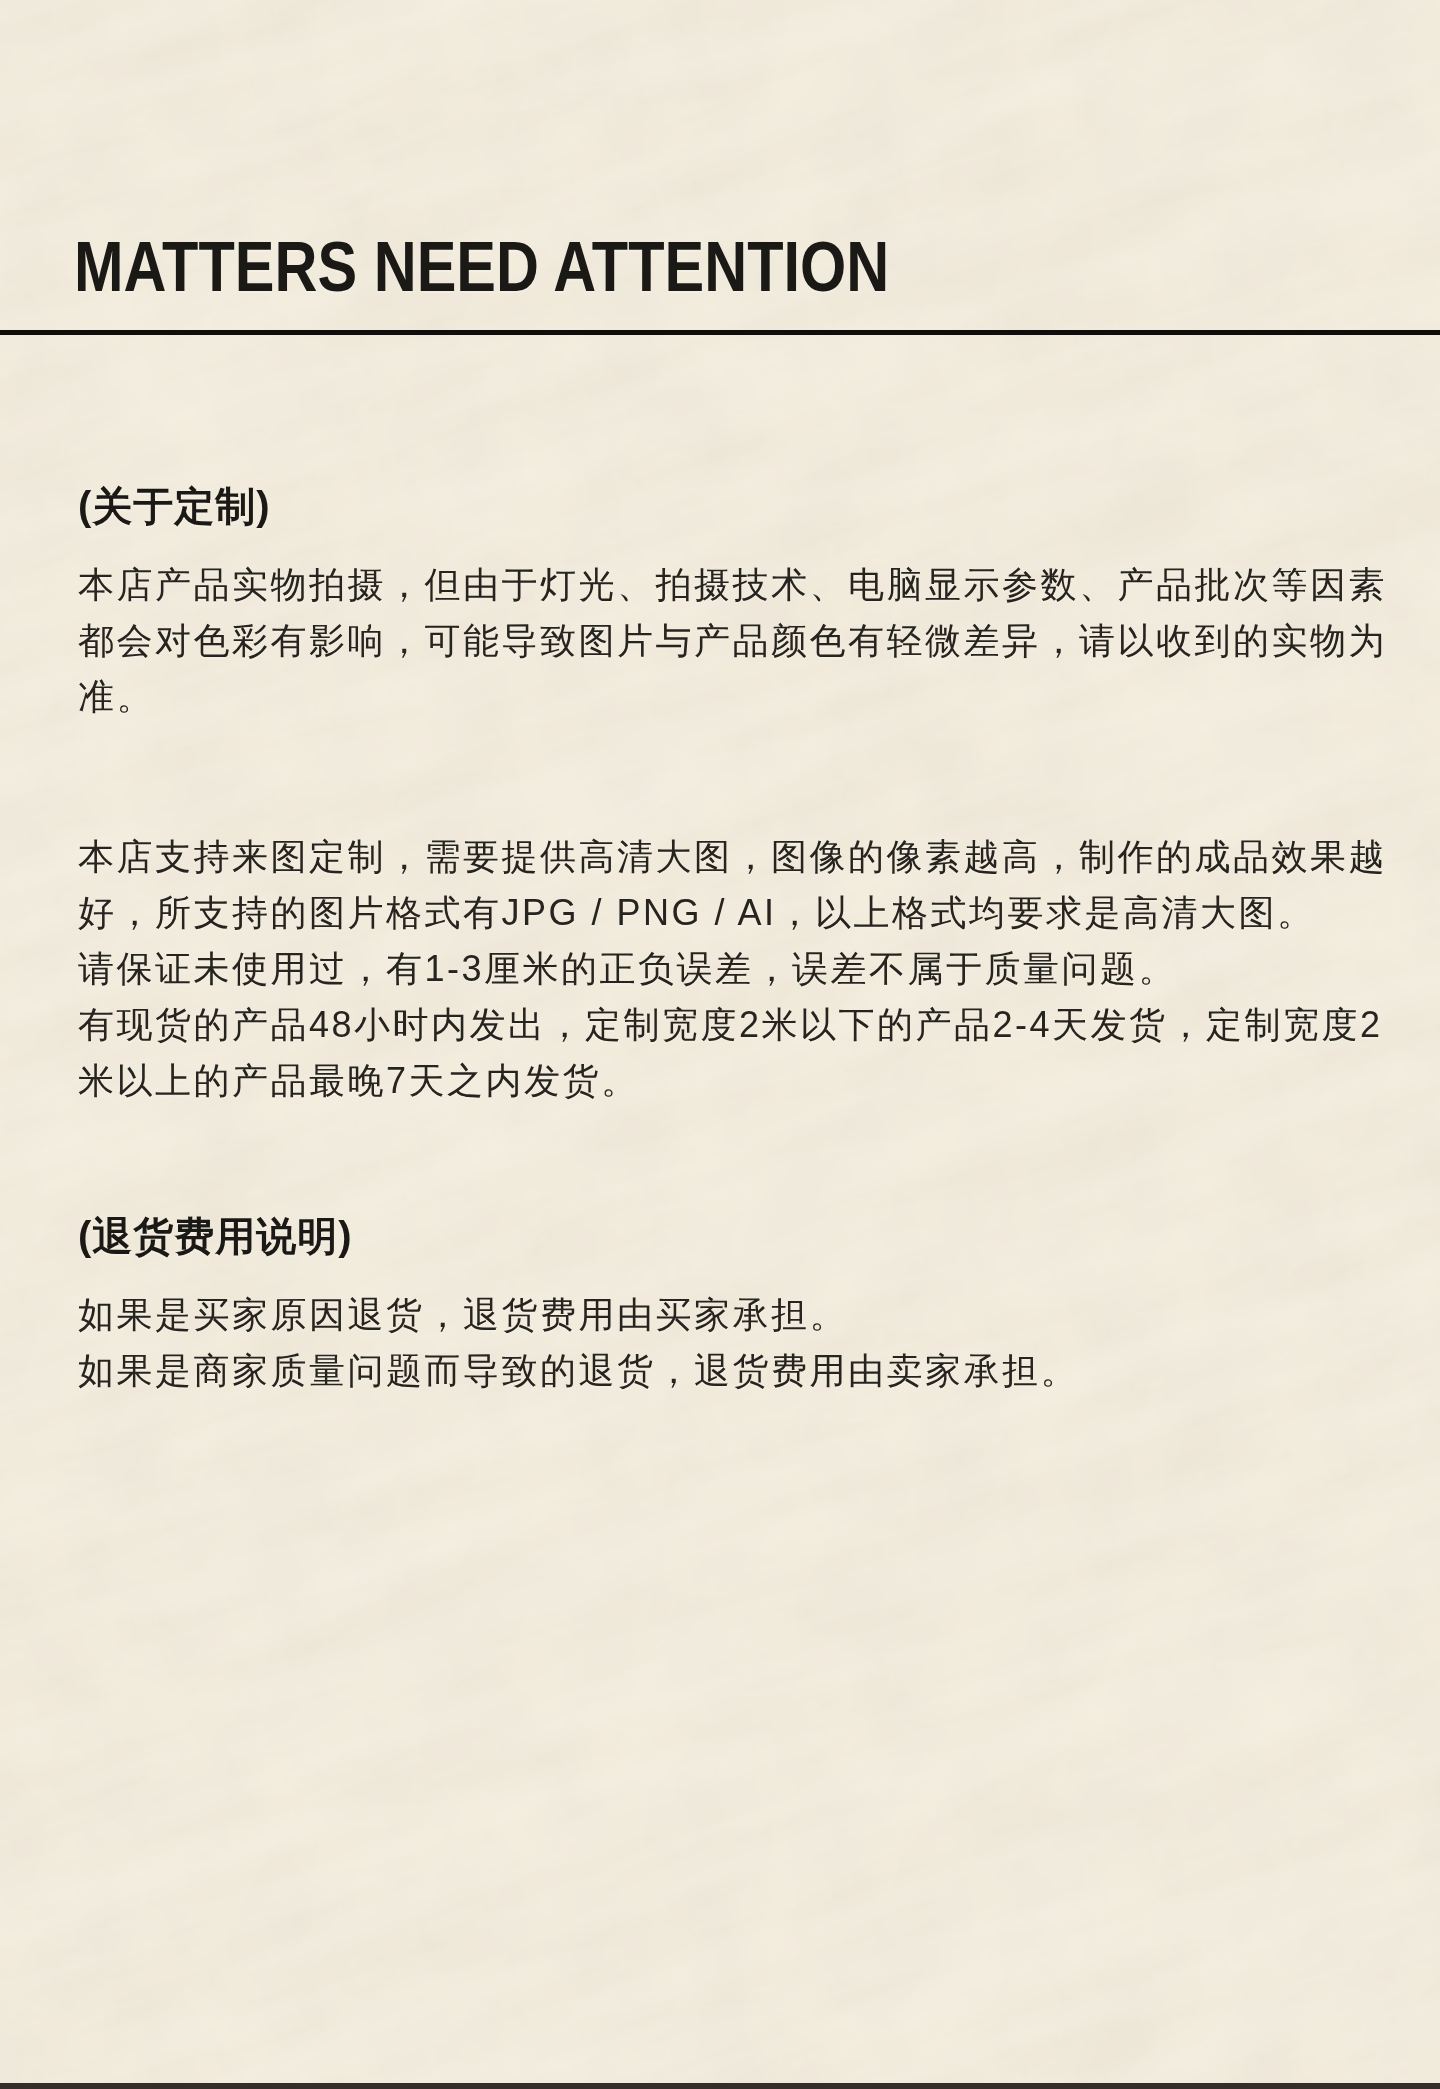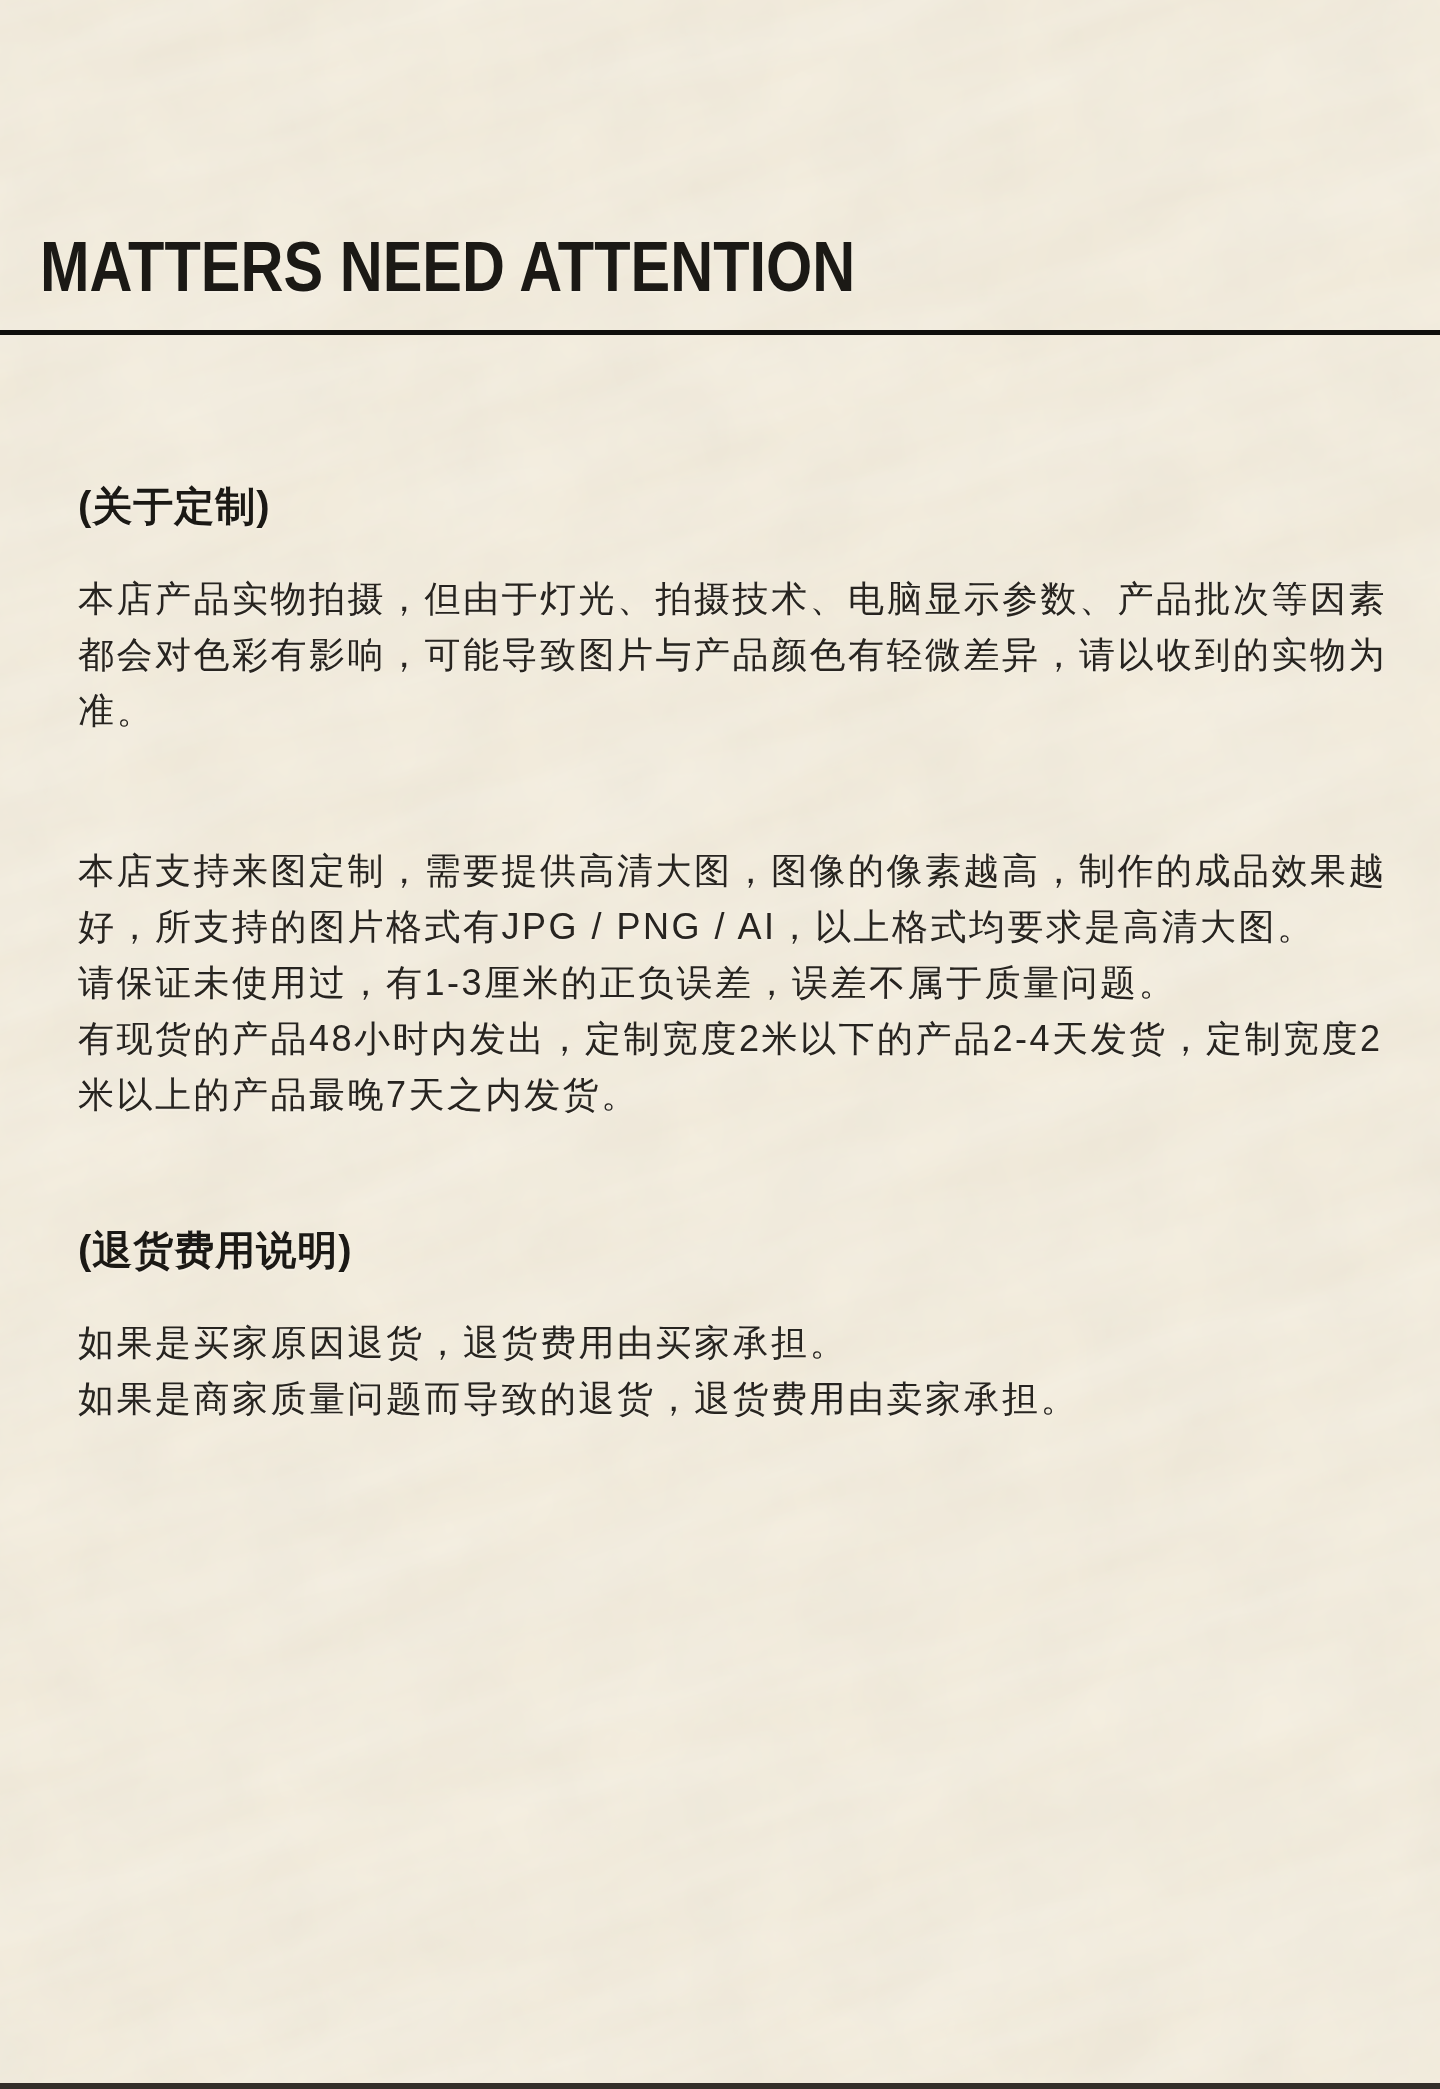--- a/index.html
+++ b/index.html
@@ -23,21 +23,21 @@
   .content {
     position: relative;
     z-index: 1;
     color: #272420;
   }
 
   .header-row {
     display: flex;
     justify-content: space-between;
     align-items: flex-end;
-    padding: 0 50px 0 40px;
+    padding: 0 50px 0 74px;
     margin-top: 232px;
   }
   .title-en {
     margin: 0;
     font-size: 70px;
     font-weight: 700;
     line-height: 1;
     letter-spacing: 0px;
     color: #1b1915;
     transform: scaleX(0.85);
@@ -66,21 +66,21 @@
 
   .section .heading {
     margin: 0;
     font-size: 40px;
     font-weight: 700;
     line-height: 50px;
     letter-spacing: 1px;
     color: #1b1915;
     text-shadow: 0 2px 0 rgba(255,255,255,0.22);
   }
-  .section .body { margin-top: 40px; }
+  .section .body { margin-top: 26px; }
   .section .body p {
     margin: 0;
     width: 1318px;
     font-size: 36px;
     font-weight: 400;
     line-height: 56px;
     letter-spacing: 2.5px;
     color: #272420;
     text-align: left;
     text-shadow: 0 2px 0 rgba(255,255,255,0.18);

